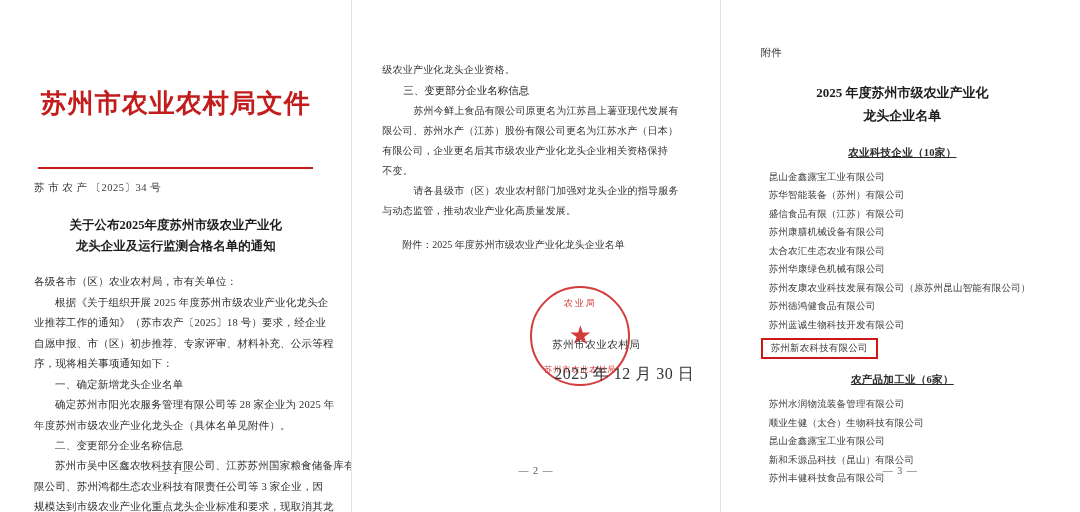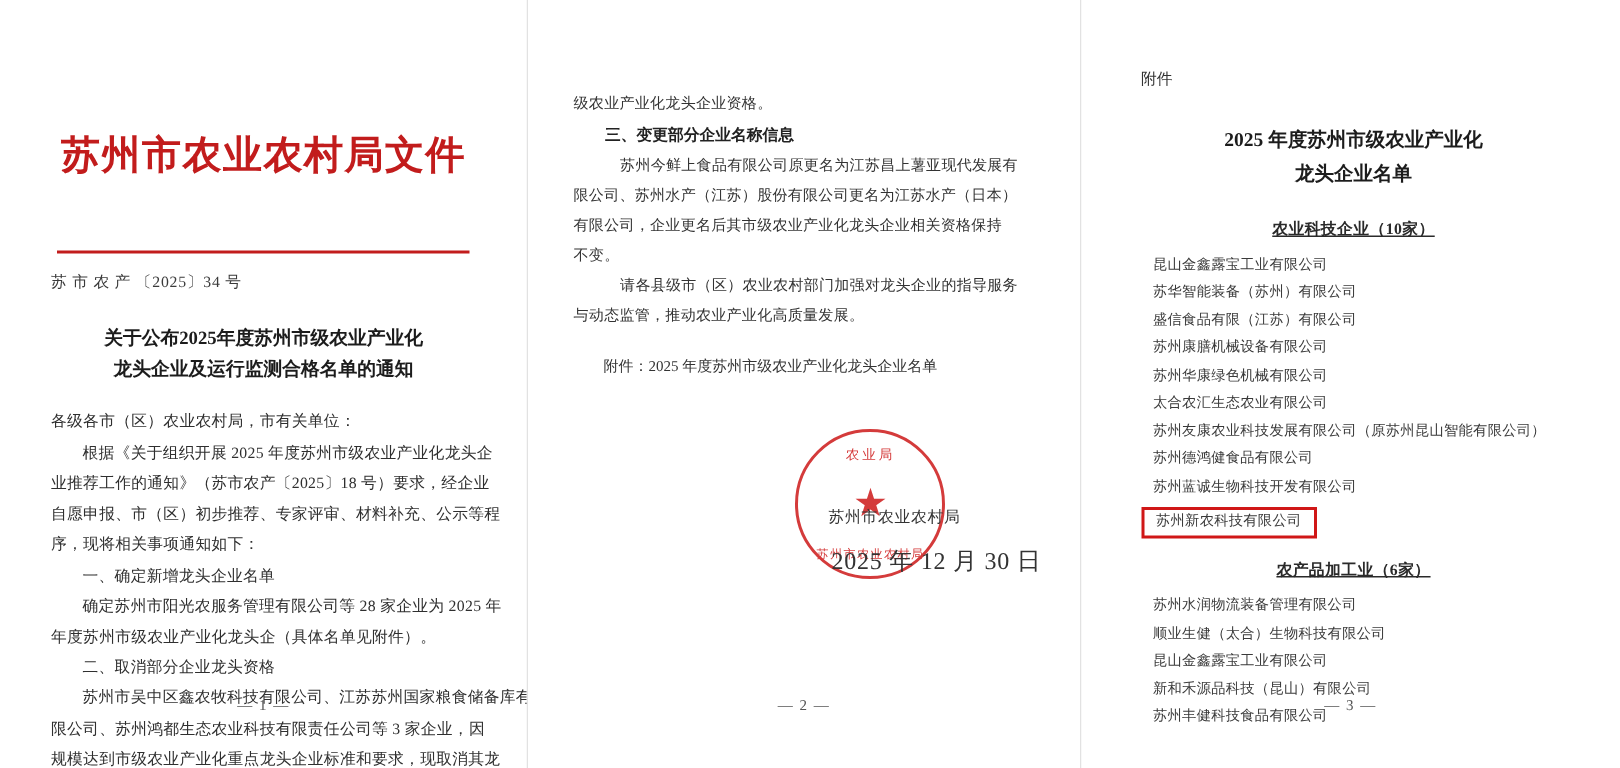--- a/index.html
+++ b/index.html
@@ -108,21 +108,21 @@
   .p2-line {
     font-size: 10px;
     line-height: 2.0;
     color: #333;
     letter-spacing: 0.2px;
     white-space: nowrap;
   }
   .p2-line.indent { text-indent: 2em; text-align: center; }
   .p2-sub {
     font-size: 10.5px;
-    font-weight: bold;
+    font-weight: normal;
     color: #222;
     text-indent: 2em;
     line-height: 2.0;
   }
   .p2-attach {
     font-size: 10px;
     color: #333;
     text-indent: 2em;
     margin-top: 14px;
     line-height: 1.9;
@@ -248,21 +248,21 @@
     </div>
     <div class="body-block">
       <div class="body-line">各级各市（区）农业农村局，市有关单位：</div>
       <div class="body-line indent">根据《关于组织开展 2025 年度苏州市级农业产业化龙头企</div>
       <div class="body-line">业推荐工作的通知》（苏市农产〔2025〕18 号）要求，经企业</div>
       <div class="body-line">自愿申报、市（区）初步推荐、专家评审、材料补充、公示等程</div>
       <div class="body-line">序，现将相关事项通知如下：</div>
       <div class="body-line indent">一、确定新增龙头企业名单</div>
       <div class="body-line indent">确定苏州市阳光农服务管理有限公司等 28 家企业为 2025 年</div>
       <div class="body-line">年度苏州市级农业产业化龙头企（具体名单见附件）。</div>
-      <div class="body-line indent">二、取消部分企业龙头资格</div>
+      <div class="body-line indent">二、变更部分企业名称信息</div>
       <div class="body-line indent">苏州市吴中区鑫农牧科技有限公司、江苏苏州国家粮食储备库有</div>
       <div class="body-line">限公司、苏州鸿都生态农业科技有限责任公司等 3 家企业，因</div>
       <div class="body-line">规模达到市级农业产业化重点龙头企业标准和要求，现取消其龙</div>
     </div>
     <div class="page-footer">— 1 —</div>
   </div>
 
   <div class="page-sep"></div>
 
   <div class="page page-2">
@@ -299,22 +299,22 @@
       <div>2025 年度苏州市级农业产业化</div>
       <div>龙头企业名单</div>
     </div>
 
     <div>
       <div class="p3-section">农业科技企业（10家）</div>
       <div class="p3-item">昆山金鑫露宝工业有限公司</div>
       <div class="p3-item">苏华智能装备（苏州）有限公司</div>
       <div class="p3-item">盛信食品有限（江苏）有限公司</div>
       <div class="p3-item">苏州康膳机械设备有限公司</div>
+      <div class="p3-item">太合农汇生态农业有限公司</div>
       <div class="p3-item">苏州华康绿色机械有限公司</div>
-      <div class="p3-item">太合农汇生态农业有限公司</div>
       <div class="p3-item">苏州友康农业科技发展有限公司（原苏州昆山智能有限公司）</div>
       <div class="p3-item">苏州德鸿健食品有限公司</div>
       <div class="p3-item">苏州蓝诚生物科技开发有限公司</div>
       <div class="highlight-wrap">
         <span class="p3-item highlighted">苏州新农科技有限公司</span>
       </div>
     </div>
 
     <div>
       <div class="p3-section">农产品加工业（6家）</div>

